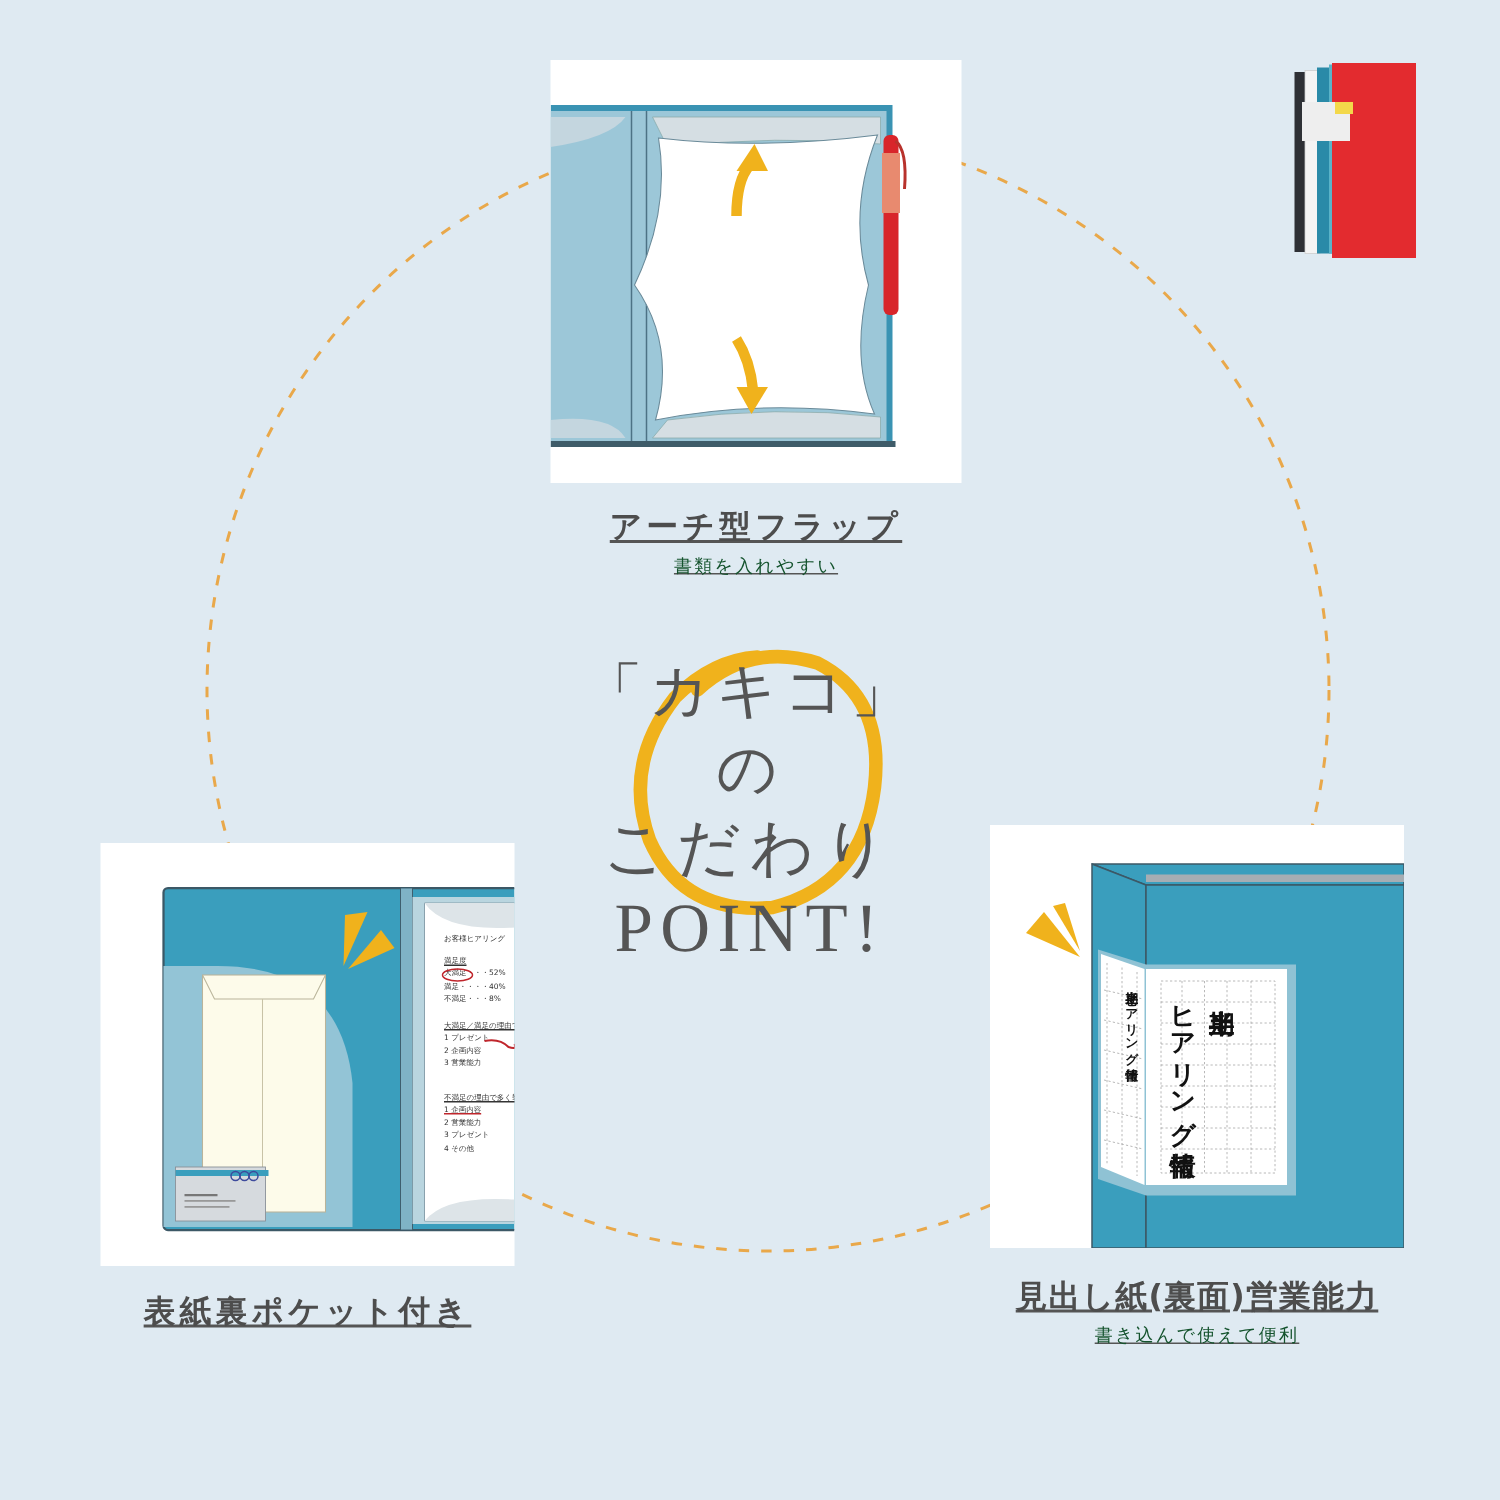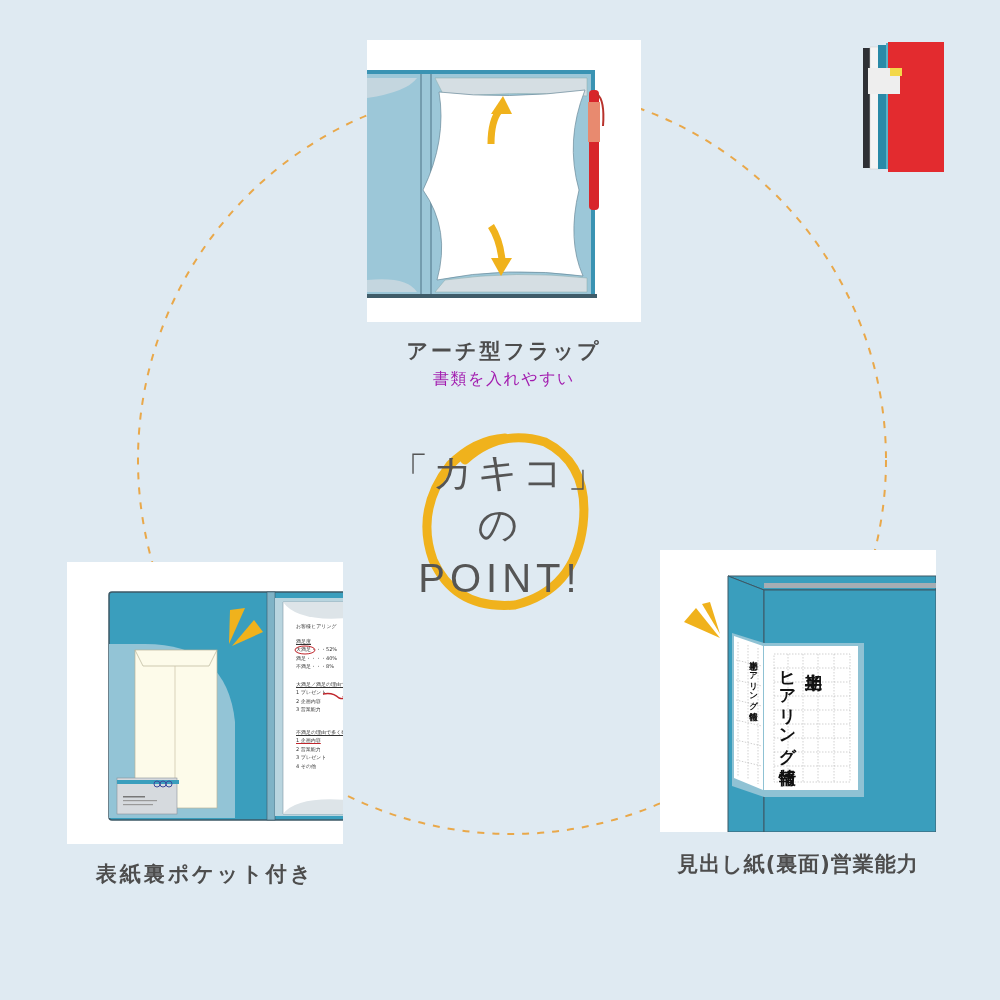--- a/index.html
+++ b/index.html
@@ -1,27 +1,27 @@
 <!DOCTYPE html>
 <html><head>
 <meta charset="utf-8">
 <style>
   * { box-sizing: border-box; margin: 0; padding: 0; }
   html, body { width: 1000px; height: 1000px; overflow: hidden; }
   body { background: #dfeaf2; position: relative; font-family: "DejaVu Sans", sans-serif; color: #555; }
   .abs { position: absolute; }
   .ring { position: absolute; left: 0; top: 0; width: 1000px; height: 1000px; }
   .panel { position: absolute; background: #ffffff; overflow: hidden; }
-  .caption { position: absolute; text-align: center; }
+  .caption { position: absolute; text-align: center; text-decoration: underline; }
   .caption .title { font-weight: bold; font-size: 21px; letter-spacing: 3px; color: #4d4d4d; }
-  .caption .sub { font-size: 16px; letter-spacing: 1.5px; color: #a21caf; margin-top: 4px; }
-  .center-title { position: absolute; left: 370px; top: 446px; width: 260px; text-align: center; color: #555; }
+  .caption .sub { font-size: 12px; letter-spacing: 1.5px; color: #14532d; margin-top: 4px; }
+  .center-title { position: absolute; left: 370px; top: 435px; width: 260px; text-align: center; color: #555; }
   .center-title .l1 { font-size: 40px; letter-spacing: 4px; line-height: 52px; }
   .center-title .l2 { font-size: 42px; letter-spacing: 6px; line-height: 52px; }
-  .center-title .l3 { font-size: 40px; letter-spacing: 5px; line-height: 56px; font-family: Liberation Sans, sans-serif; }
+  .center-title .l3 { font-size: 46px; letter-spacing: 5px; line-height: 56px; font-family: Liberation Serif, serif; }
 </style>
 </head>
 <body>
 
 <svg class="ring" viewBox="0 0 1000 1000">
   <circle cx="512" cy="460" r="374" fill="none" stroke="#e9a84a" stroke-width="2" stroke-dasharray="7 8"></circle>
 </svg>
 
 <div class="panel" style="left:367px; top:40px; width:274px; height:282px;">
   <svg width="274" height="282" viewBox="0 0 274 282">
@@ -64,20 +64,21 @@
   <rect x="30" y="2" width="56" height="130" fill="#e32b2f"></rect>
   <rect x="10" y="28" width="32" height="26" fill="#eeeeee"></rect>
   <rect x="32" y="28" width="12" height="8" fill="#f3d84a"></rect>
 </svg>
 
 <svg class="abs" style="left:405px; top:420px;" width="190" height="195" viewBox="0 0 190 195">
   <path d="M60 40 Q95 8 140 22 Q185 45 178 105 Q170 170 110 185 Q50 190 28 140 Q10 90 45 45 Q70 20 100 18" fill="none" stroke="#f0b21c" stroke-width="9" stroke-linecap="round"></path>
 </svg>
 <div class="center-title">
   <div class="l1">「カキコ」の</div>
+  <div class="l2">こだわり</div>
   <div class="l3">POINT!</div>
 </div>
 
 <div class="panel" style="left:67px; top:562px; width:276px; height:282px;">
   <svg width="276" height="282" viewBox="0 0 276 282">
     <rect x="42" y="30" width="240" height="228" rx="3" fill="#3a9ebd" stroke="#3c5866" stroke-width="1.5"></rect>
 
     <path d="M42 82 L78 82 Q160 82 168 160 L168 256 L42 256 Z" fill="#93c4d6"></path>
 
     <polygon points="163,48 178,46 162,82" fill="#f0b21c"></polygon>
@@ -169,13 +170,14 @@
 
     <polygon points="24,72 60,88 36,58" fill="#f0b21c"></polygon>
     <polygon points="42,54 60,84 50,52" fill="#f0b21c"></polygon>
   </svg>
   <div class="abs" style="left:148px; top:110px; width:16px; font-size:17px; line-height:20px; writing-mode:vertical-rl; color:#111; font-weight:bold;">上半期</div>
   <div class="abs" style="left:120px; top:108px; width:18px; font-size:17px; line-height:20px; writing-mode:vertical-rl; color:#111; font-weight:bold;">ヒアリング情報</div>
   <div class="abs" style="left:77px; top:104px; width:22px; height:124px; font-size:8.5px; line-height:10px; writing-mode:vertical-rl; color:#111; font-weight:bold;">上半期 ヒアリング情報</div>
 </div>
 <div class="caption" style="left:648px; top:850px; width:300px;">
   <div class="title" style="letter-spacing:1px;">見出し紙(裏面)営業能力</div>
+  <div class="sub">書き込んで使えて便利</div>
 </div>
 
 </body></html>

